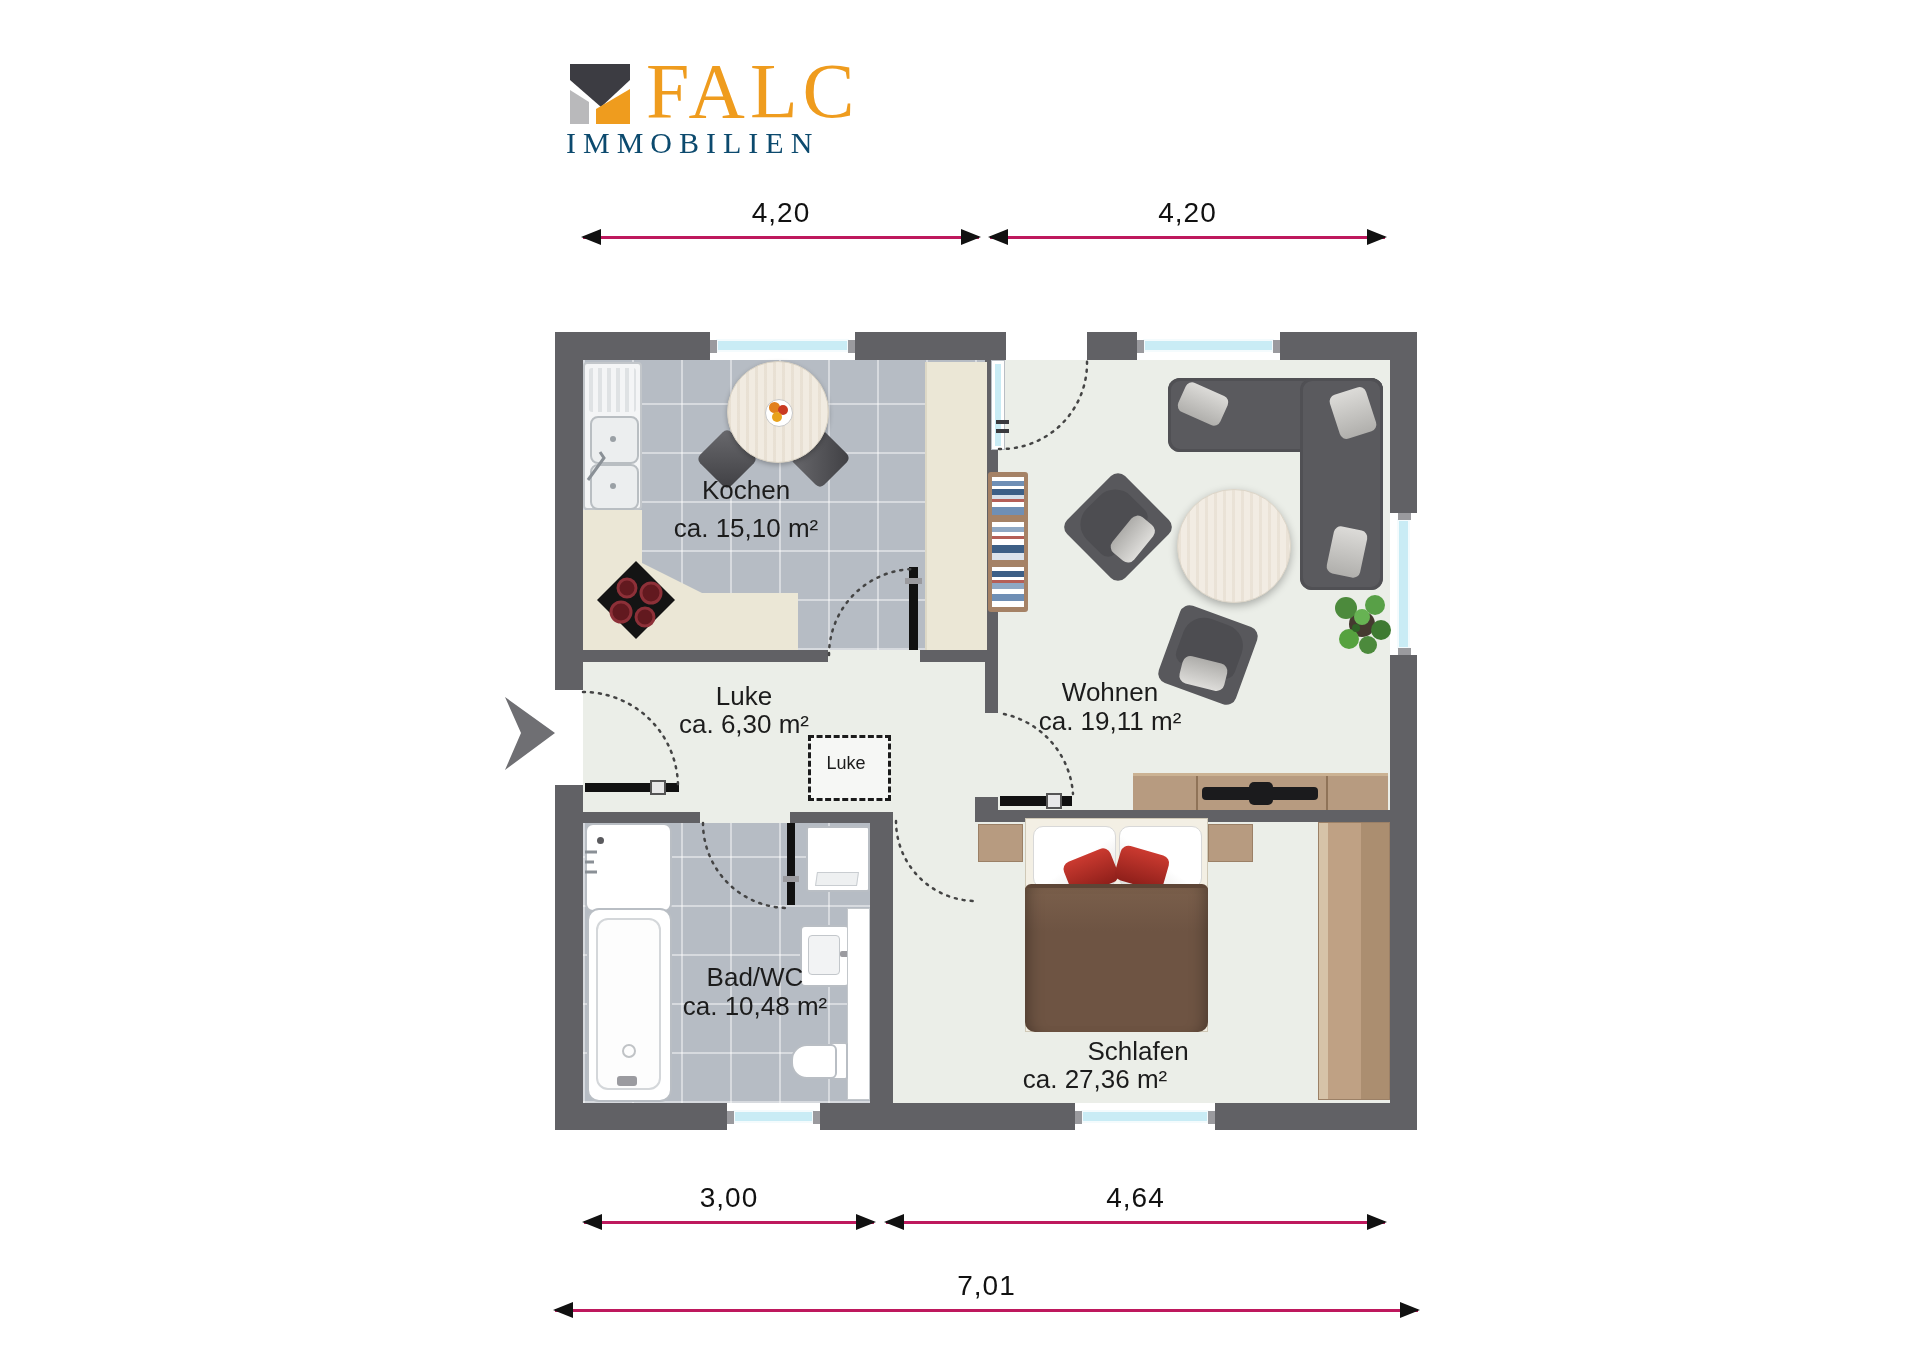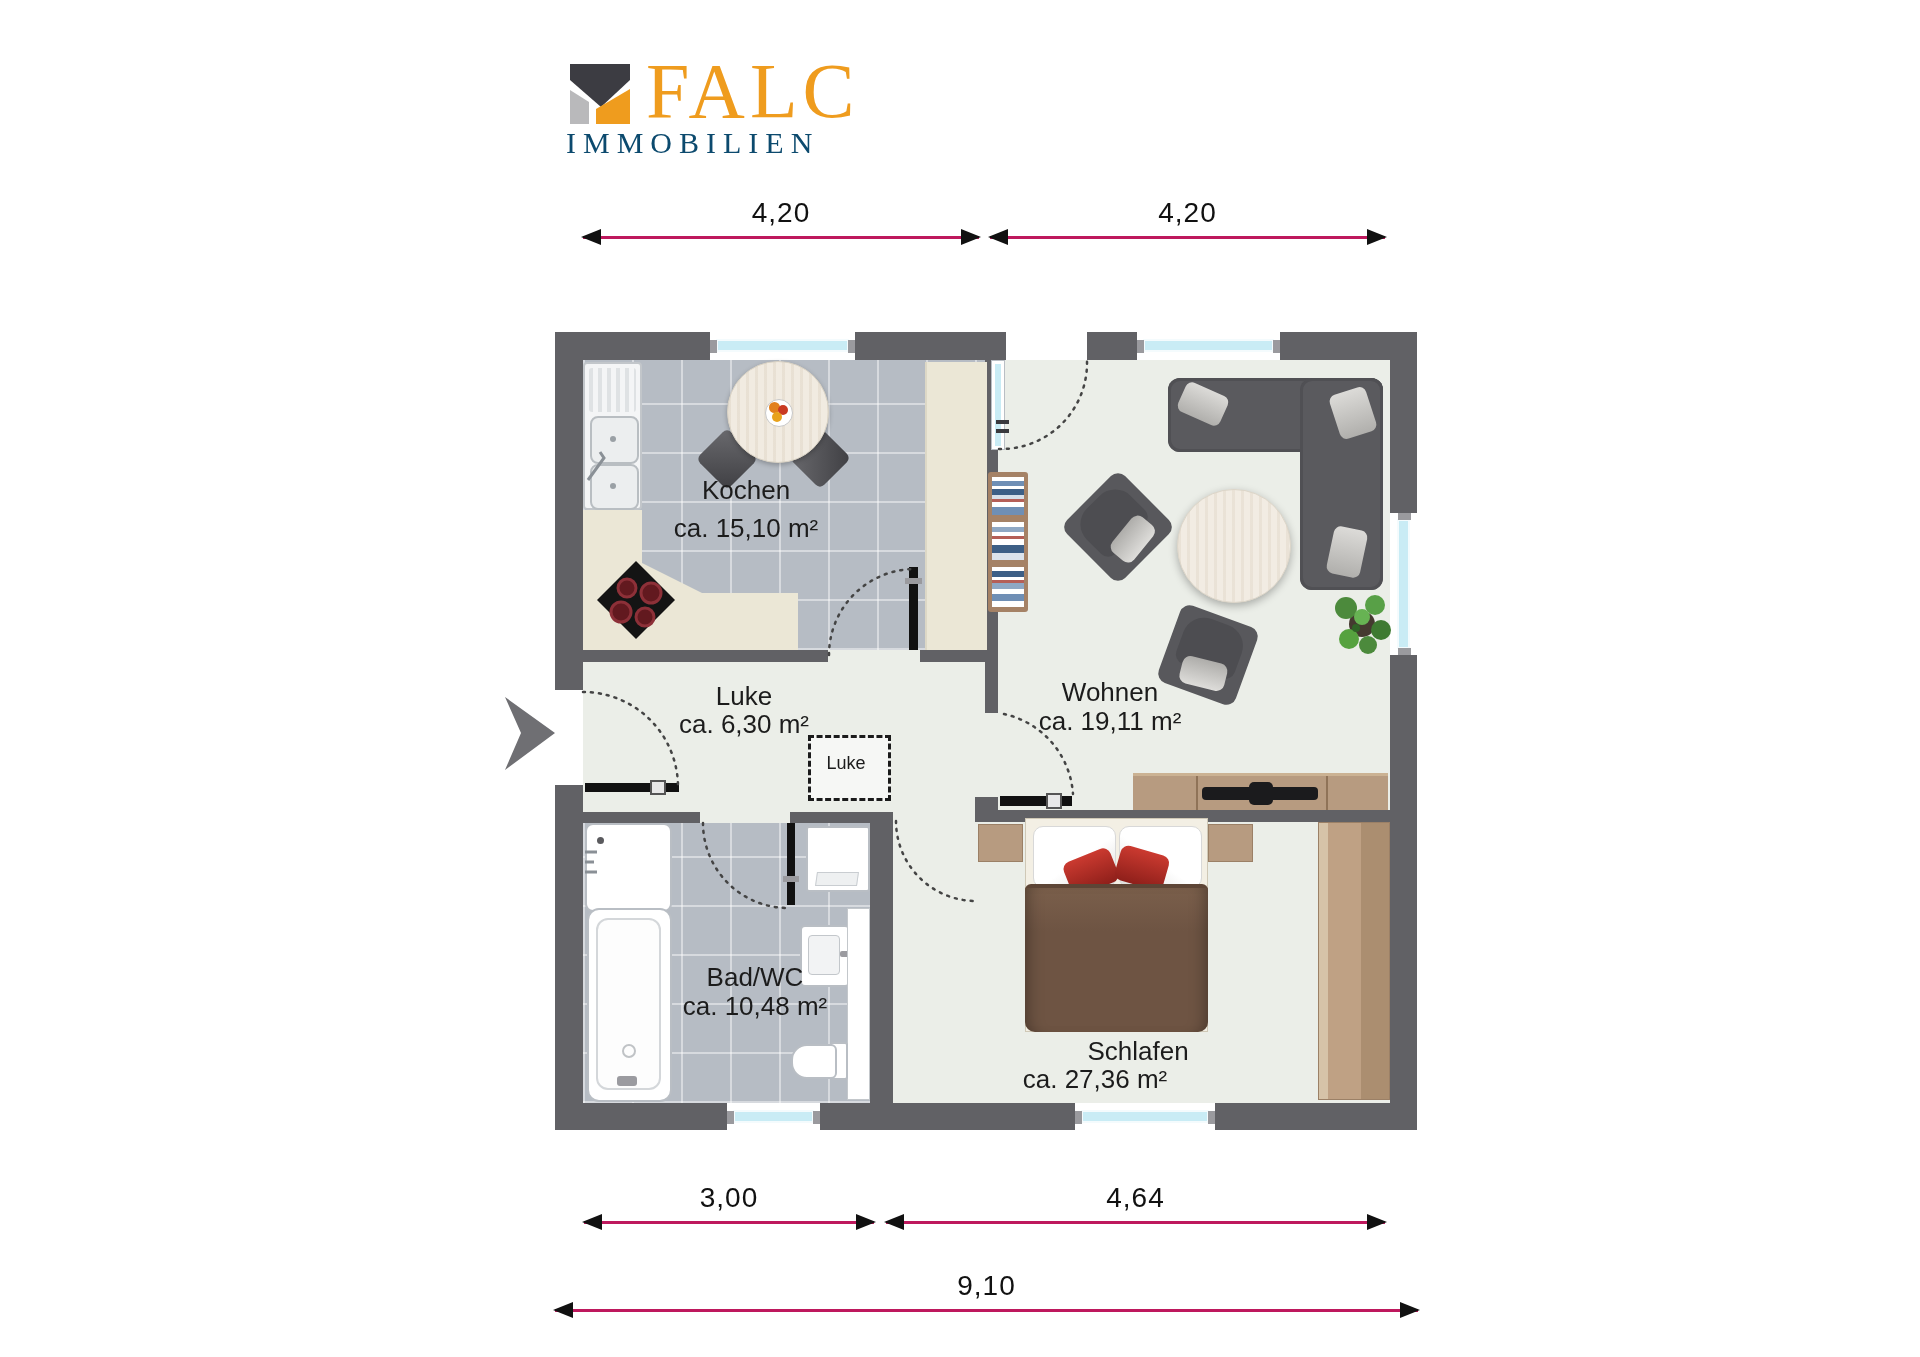--- a/index.html
+++ b/index.html
@@ -286,16 +286,16 @@
     <span class="lab">3,00</span>
   </div>
   <div class="dim" style="left:886px;top:1221px;width:499px;">
     <span class="ah ah-l"></span>
     <span class="ah ah-r"></span>
     <span class="lab">4,64</span>
   </div>
   <div class="dim" style="left:555px;top:1309px;width:863px;">
     <span class="ah ah-l"></span>
     <span class="ah ah-r"></span>
-    <span class="lab">9,10</span>
+    <span class="lab">7,01</span>
   </div>
 
 </div>
 
 </body></html>

